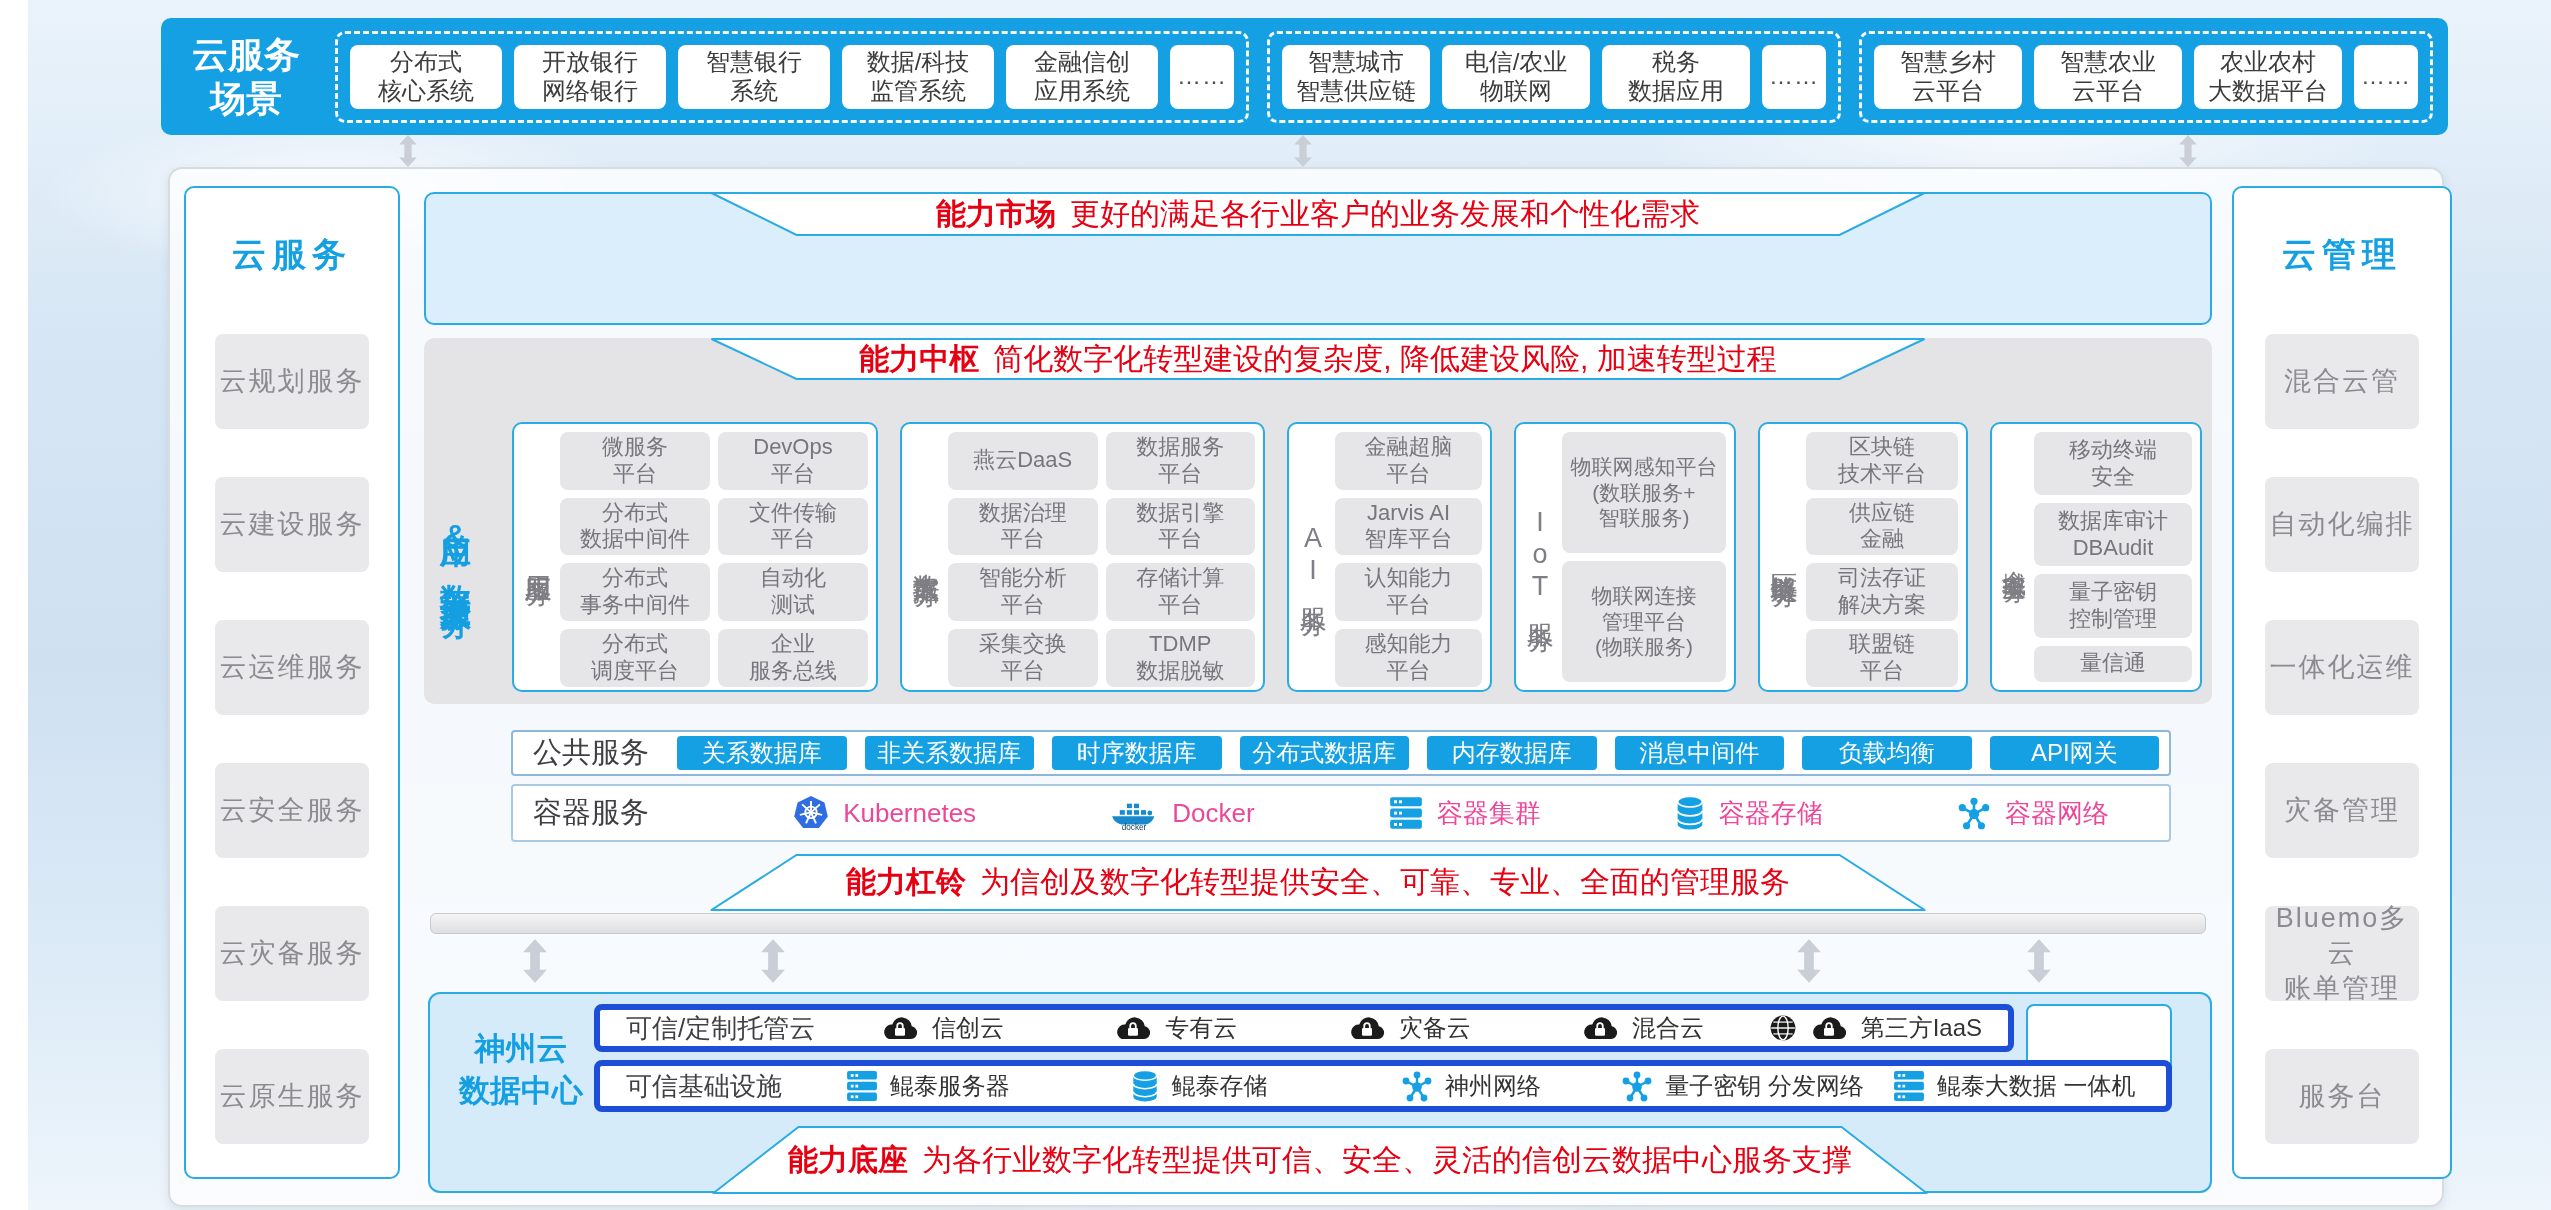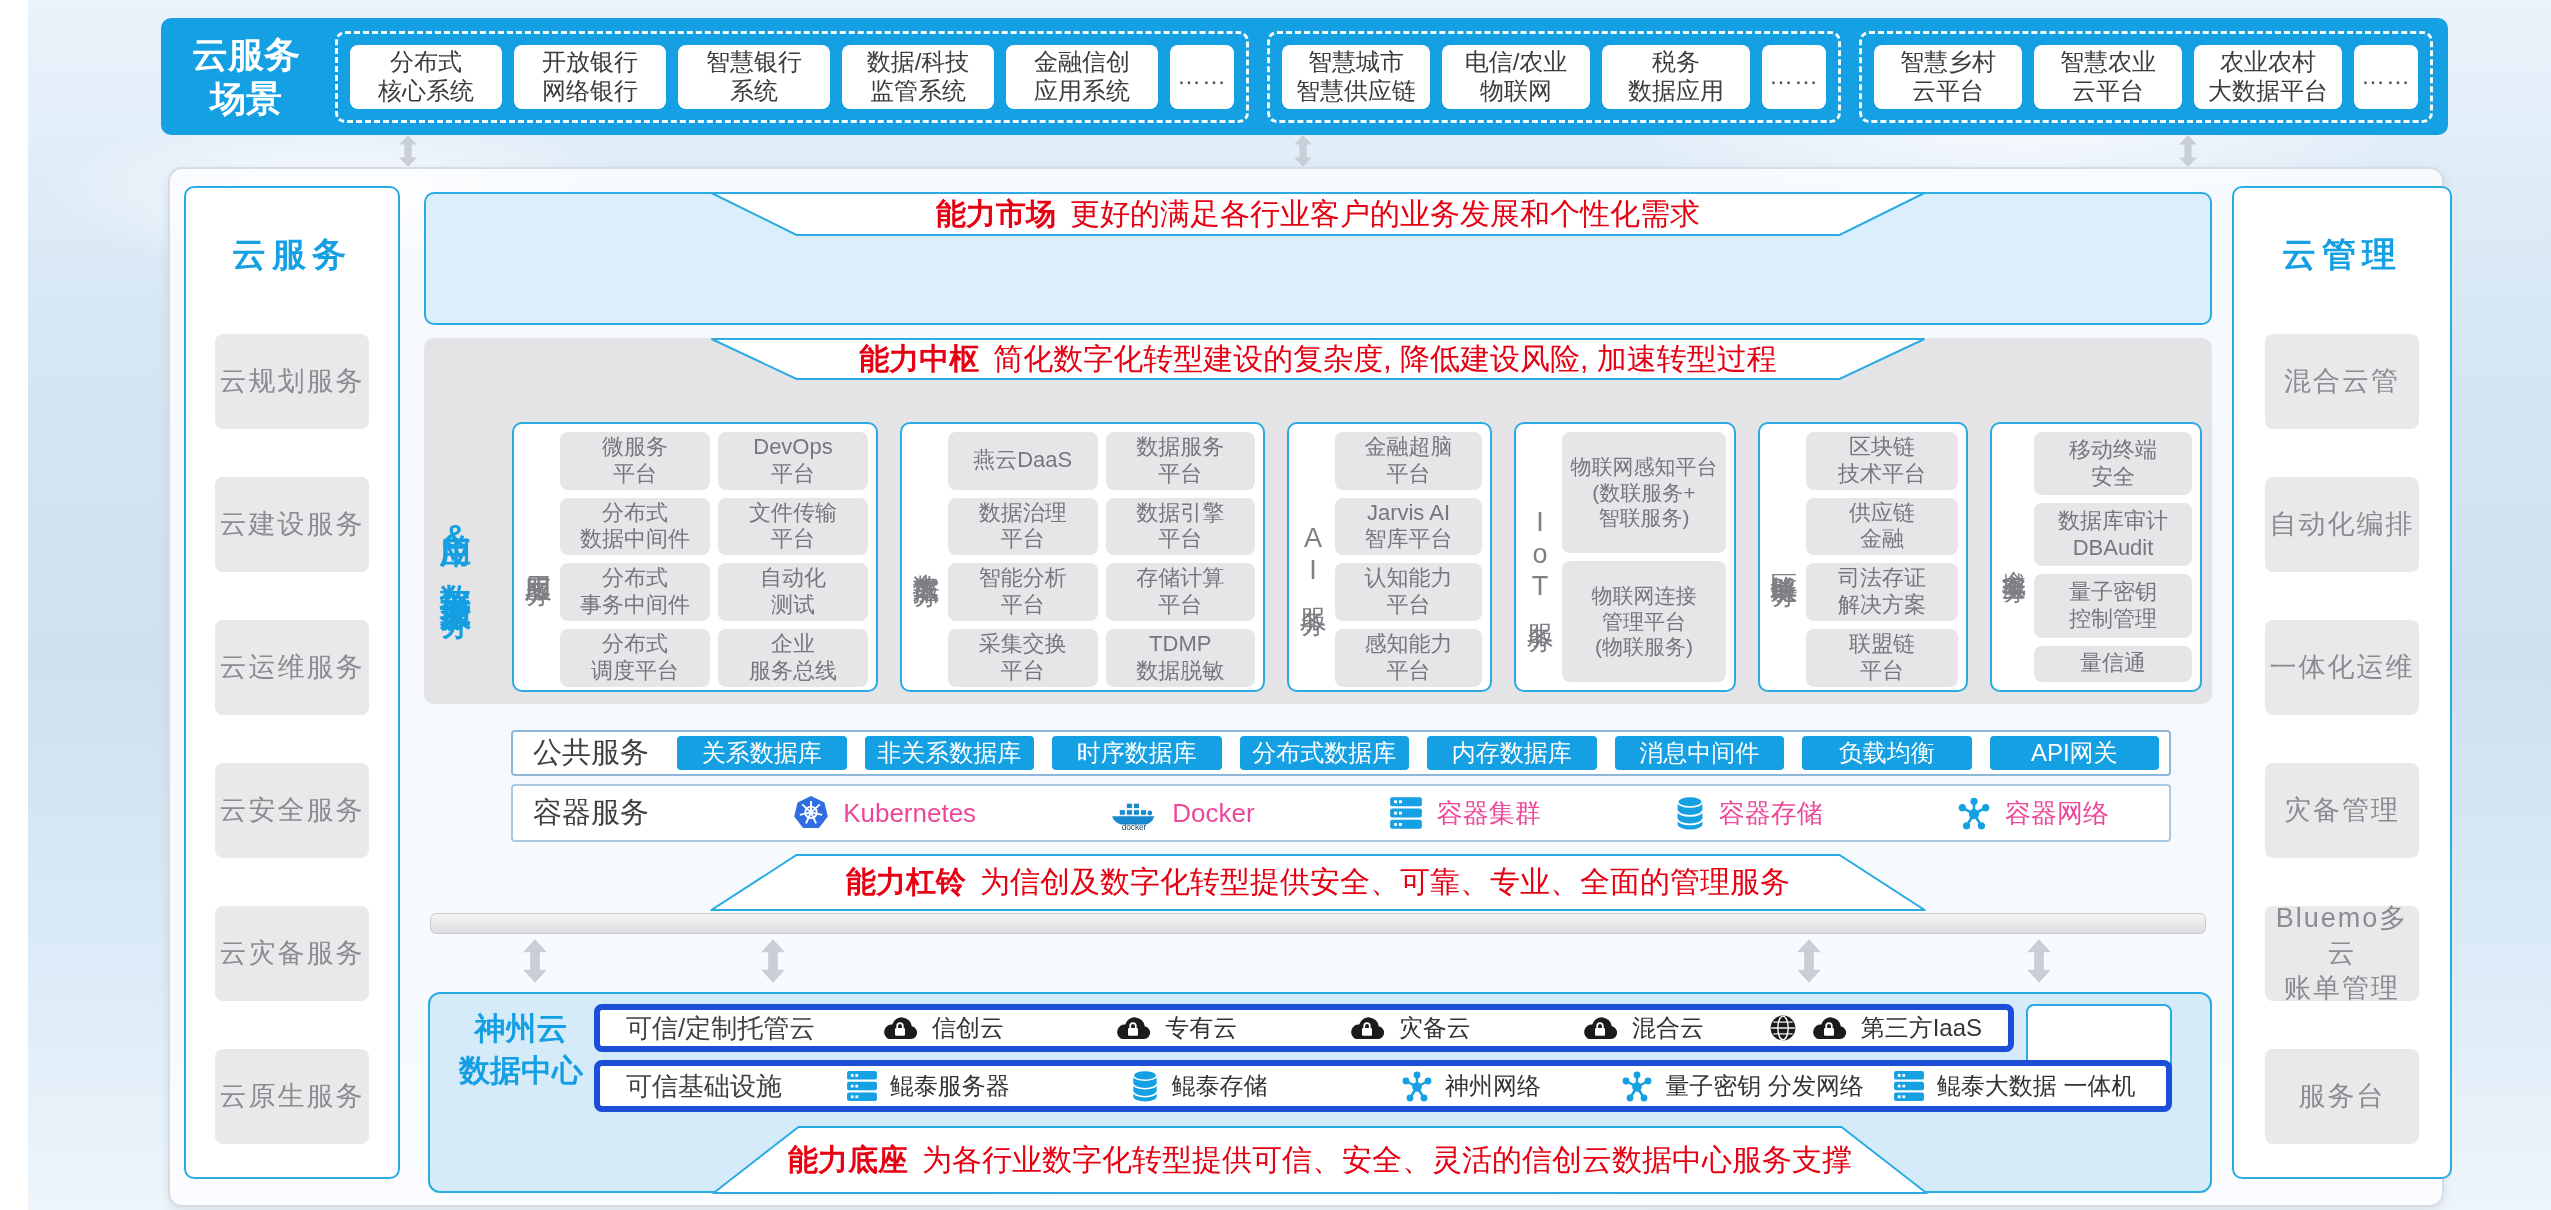--- a/index.html
+++ b/index.html
@@ -88,21 +88,21 @@
     justify-content:space-between;padding:0 60px 0 10px;}
   .cont-item{display:flex;align-items:center;gap:14px;color:#ec4899;font-size:26px;}
 
   
   .base-bar{position:absolute;left:6px;top:727px;width:1776px;height:21px;border:1px solid #c7c9cc;
     border-radius:6px;background:linear-gradient(#f5f5f6,#dedee0);box-sizing:border-box;}
 
   
   .dc-panel{position:absolute;left:4px;top:806px;width:1784px;height:201px;background:#d5ebfa;
     border:2px solid #2aabe3;border-radius:12px;box-sizing:border-box;}
-  .dc-label{position:absolute;left:16px;top:14px;width:150px;color:#149fe2;font-weight:bold;font-size:31px;
+  .dc-label{position:absolute;left:16px;top:34px;width:150px;color:#149fe2;font-weight:bold;font-size:31px;
     text-align:center;line-height:1.35;}
   .dc-row{position:absolute;background:#fff;border:6px solid #1d4ed8;border-radius:8px;box-sizing:border-box;
     display:flex;align-items:center;padding:0 16px;}
   .dc-row1{left:164px;top:10px;width:1420px;height:48px;}
   .dc-row2{left:164px;top:66px;width:1578px;height:52px;}
   .dc-item{flex:1;display:flex;align-items:center;justify-content:center;gap:12px;color:#333;font-size:24px;}
   .dc-row .row-label{font-size:26px;}
   .dc-empty{position:absolute;left:1596px;top:10px;width:146px;height:100px;background:#fff;
     border:2px solid #2aabe3;border-radius:8px;box-sizing:border-box;}
 

